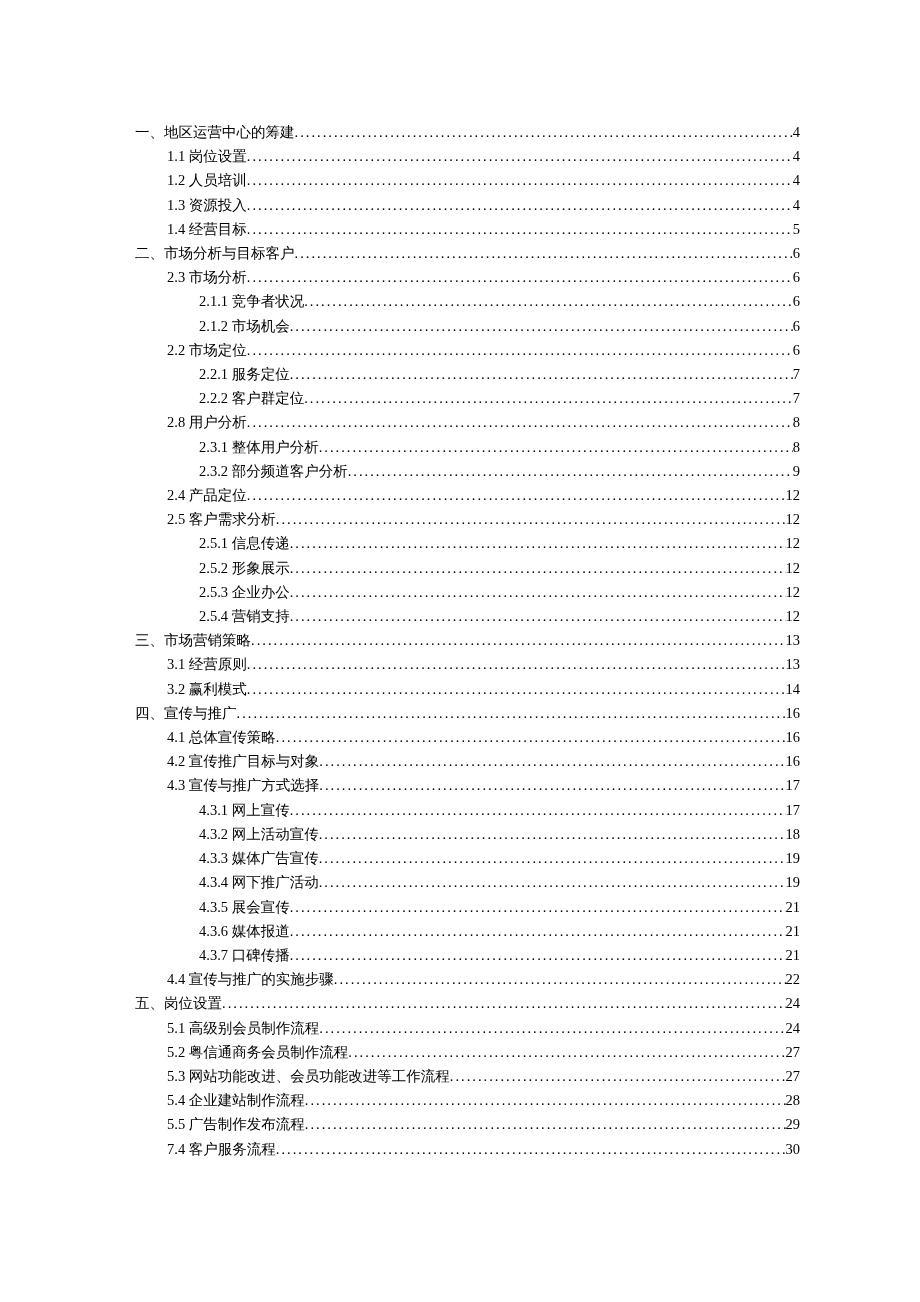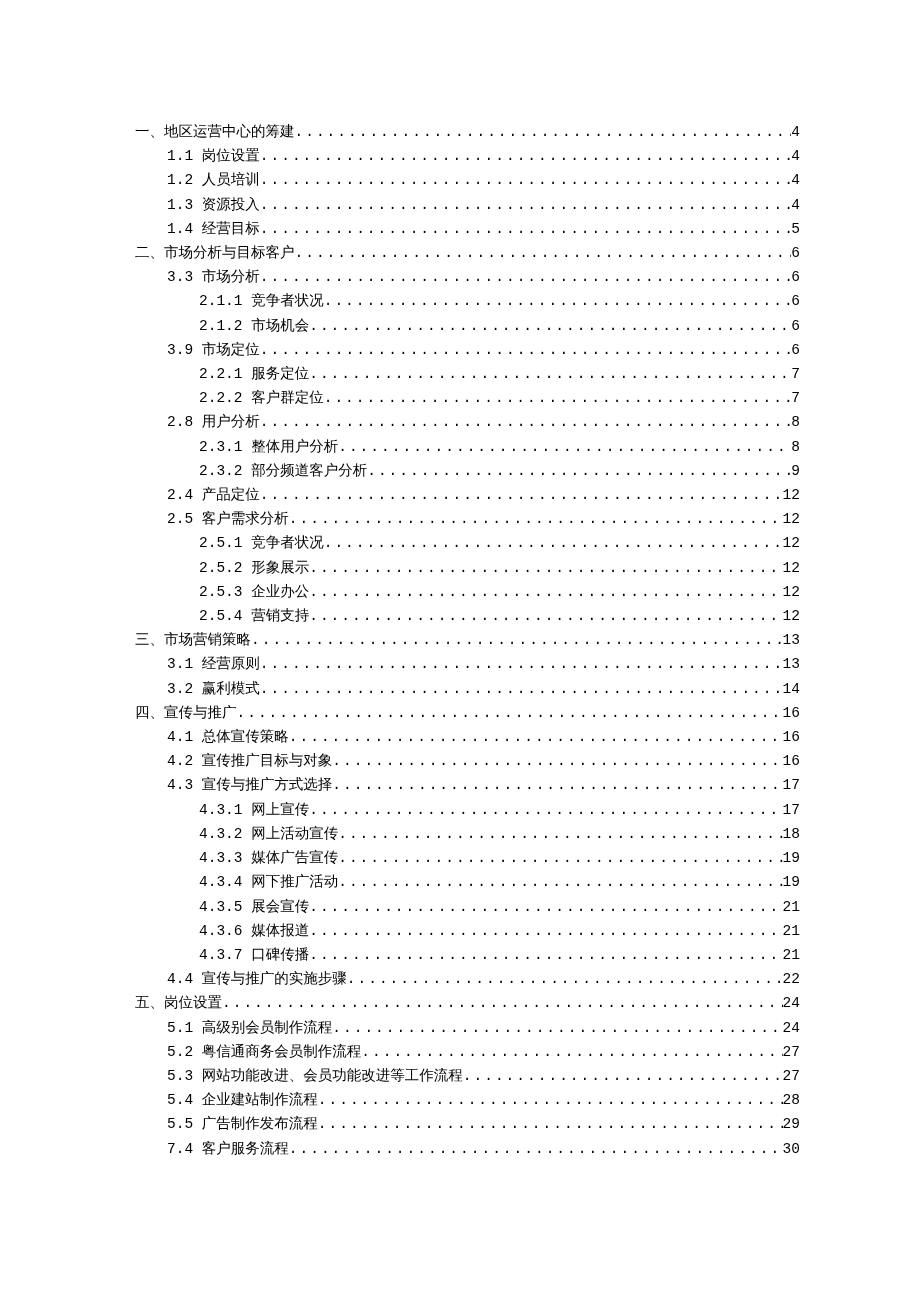--- a/index.html
+++ b/index.html
@@ -13,21 +13,20 @@
     .page {
       padding: 120px 120px 100px 135px;
     }
     .toc-row {
       display: flex;
       align-items: flex-start;
       font-size: 14.5px;
       line-height: 24.2px;
       color: #000;
       white-space: nowrap;
-      font-family: Liberation Mono, monospace;
     }
     .toc-row .label {
       flex: 0 0 auto;
     }
     .toc-row .dots {
       flex: 1 1 auto;
       overflow: hidden;
       letter-spacing: 2px;
       color: #000;
     }
@@ -70,36 +69,36 @@
         <span class="label">1.4 经营目标</span>
         <span class="dots"></span>
         <span class="page-num">5</span>
       </div>
       <div class="toc-row indent-0">
         <span class="label">二、市场分析与目标客户</span>
         <span class="dots"></span>
         <span class="page-num">6</span>
       </div>
       <div class="toc-row indent-1">
-        <span class="label">3.3 市场分析</span>
+        <span class="label">2.3 市场分析</span>
         <span class="dots"></span>
         <span class="page-num">6</span>
       </div>
       <div class="toc-row indent-2">
         <span class="label">2.1.1 竞争者状况</span>
         <span class="dots"></span>
         <span class="page-num">6</span>
       </div>
       <div class="toc-row indent-2">
         <span class="label">2.1.2 市场机会</span>
         <span class="dots"></span>
         <span class="page-num">6</span>
       </div>
       <div class="toc-row indent-1">
-        <span class="label">3.9 市场定位</span>
+        <span class="label">2.2 市场定位</span>
         <span class="dots"></span>
         <span class="page-num">6</span>
       </div>
       <div class="toc-row indent-2">
         <span class="label">2.2.1 服务定位</span>
         <span class="dots"></span>
         <span class="page-num">7</span>
       </div>
       <div class="toc-row indent-2">
         <span class="label">2.2.2 客户群定位</span>
@@ -125,21 +124,21 @@
         <span class="label">2.4 产品定位</span>
         <span class="dots"></span>
         <span class="page-num">12</span>
       </div>
       <div class="toc-row indent-1">
         <span class="label">2.5 客户需求分析</span>
         <span class="dots"></span>
         <span class="page-num">12</span>
       </div>
       <div class="toc-row indent-2">
-        <span class="label">2.5.1 竞争者状况</span>
+        <span class="label">2.5.1 信息传递</span>
         <span class="dots"></span>
         <span class="page-num">12</span>
       </div>
       <div class="toc-row indent-2">
         <span class="label">2.5.2 形象展示</span>
         <span class="dots"></span>
         <span class="page-num">12</span>
       </div>
       <div class="toc-row indent-2">
         <span class="label">2.5.3 企业办公</span>

